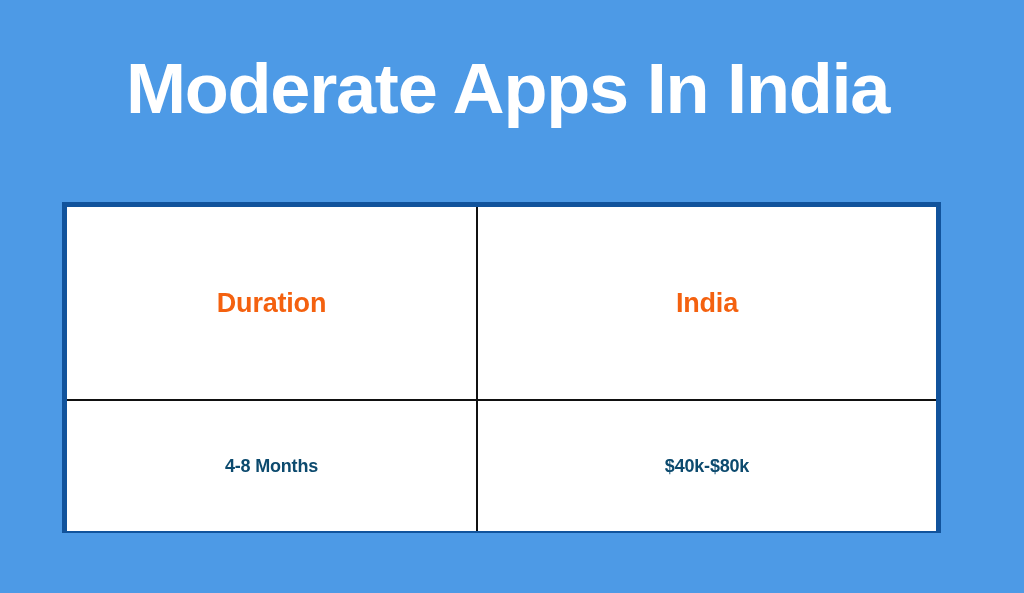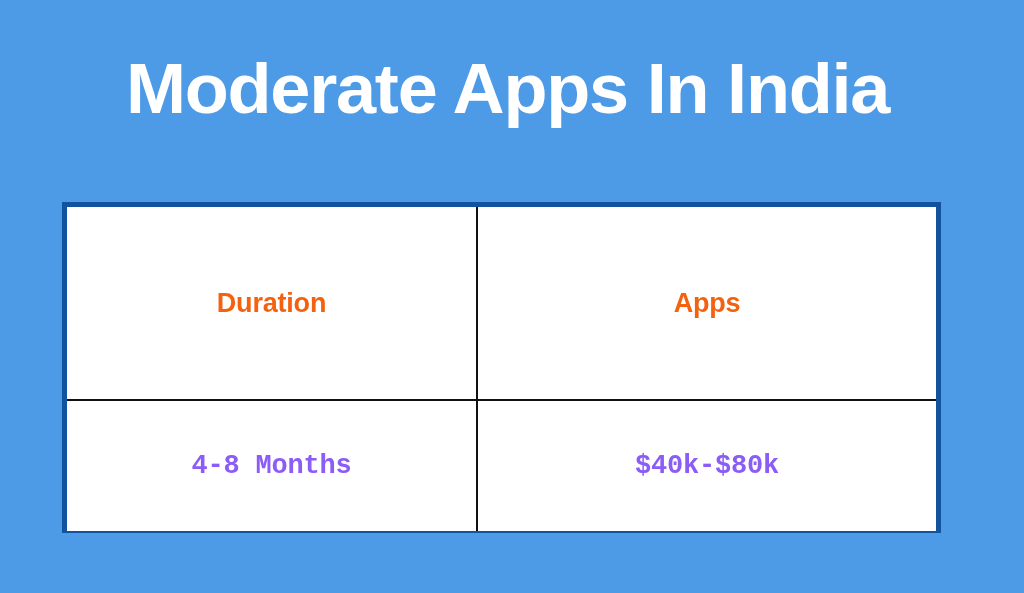--- a/index.html
+++ b/index.html
@@ -75,44 +75,43 @@
     display: block;
     color: #f4610f;
     font-size: 27px;
     font-weight: bold;
     letter-spacing: -0.2px;
     line-height: 1;
   }
 
   .cell-text {
     display: block;
-    color: #8b5cf6;
-    font-size: 27px;
+    color: #0c4a6e;
+    font-size: 18px;
     font-weight: bold;
     letter-spacing: -0.2px;
     line-height: 1;
-    font-family: Liberation Mono, monospace;
   }
 </style>
 </head>
 <body>
 
 <div class="title-wrap">
   <h1 class="title">Moderate Apps In India</h1>
 </div>
 
 <div class="table-frame">
   <table class="table">
     <tbody>
       <tr class="row-head">
         <td class="col-left">
           <span class="head-text">Duration</span>
         </td>
         <td class="col-right">
-          <span class="head-text">Apps</span>
+          <span class="head-text">India</span>
         </td>
       </tr>
       <tr class="row-body">
         <td class="col-left">
           <span class="cell-text">4-8 Months</span>
         </td>
         <td class="col-right">
           <span class="cell-text">$40k-$80k</span>
         </td>
       </tr>

